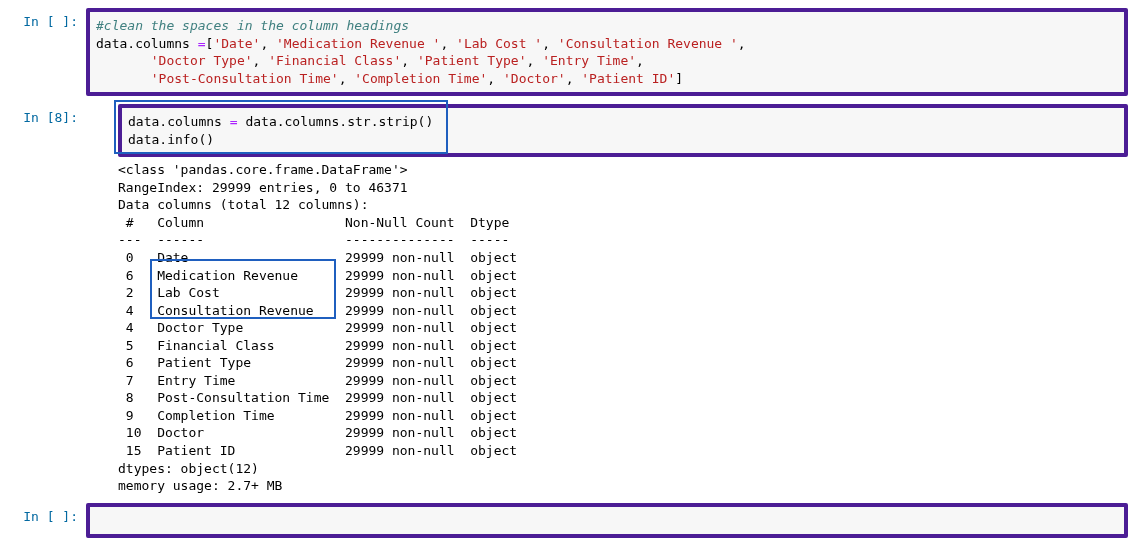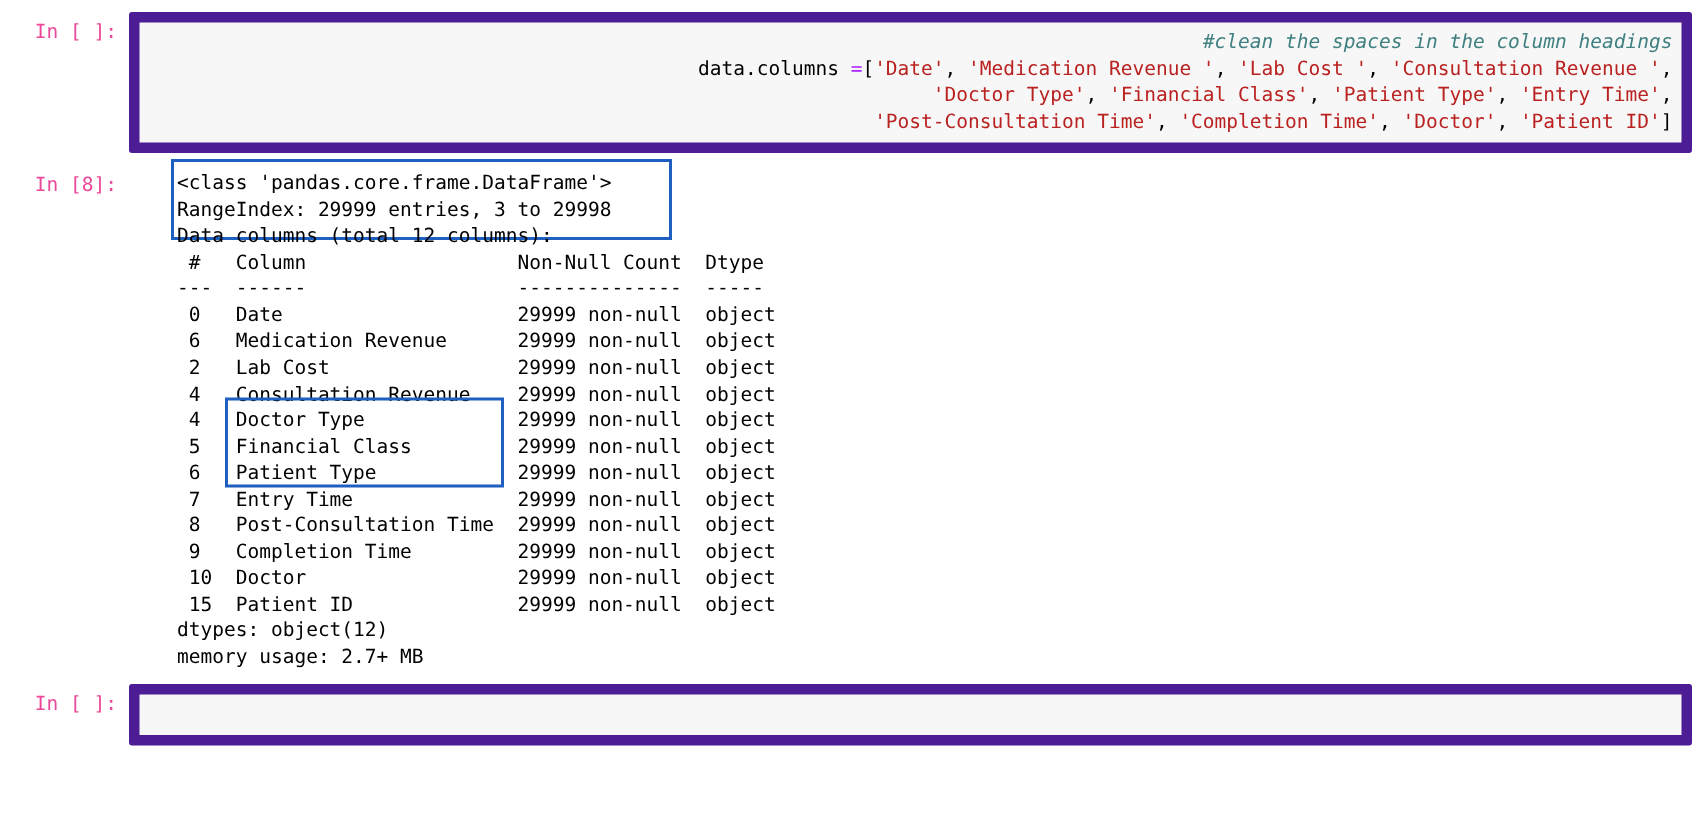--- a/index.html
+++ b/index.html
@@ -19,30 +19,29 @@
     width: 72px;
     flex: 0 0 72px;
     text-align: right;
     padding-right: 8px;
     font-family: inherit;
     color: #303F9F;
     font-size: 13px;
     line-height: 1.35;
     padding-top: 5px;
   }
-  .prompt-col.code { color: #ec4899; }
+  .prompt-col.code { color: #0369a1; }
   .cell-body { flex: 1; }
   .code-area {
     background: #f7f7f7;
-    border: 7px solid #4c1d95;
+    border: 4px solid #4c1d95;
     border-radius: 2px;
     padding: 5px 6px;
     white-space: pre;
     overflow: hidden;
-    text-align: right;
   }
   .output-area {
     padding: 4px 0 0 0;
     white-space: pre;
     color: #000;
   }
   
   .tok-com   { color: #408080; font-style: italic; }
   .tok-var   { color: #000; }
   .tok-op    { color: #AA22FF; }
@@ -66,25 +65,27 @@
     <div class="code-area"><span class="tok-com">#clean the spaces in the column headings</span>
 <span class="tok-var">data</span><span class="tok-punc">.</span><span class="tok-var">columns </span><span class="tok-op">=</span><span class="tok-punc">[</span><span class="tok-str">'Date'</span><span>, </span><span class="tok-str">'Medication Revenue '</span><span>, </span><span class="tok-str">'Lab Cost '</span><span>, </span><span class="tok-str">'Consultation Revenue '</span><span class="tok-punc">,</span>
        <span class="tok-str">'Doctor Type'</span><span>, </span><span class="tok-str">'Financial Class'</span><span>, </span><span class="tok-str">'Patient Type'</span><span>, </span><span class="tok-str">'Entry Time'</span><span class="tok-punc">,</span>
        <span class="tok-str">'Post-Consultation Time'</span><span>, </span><span class="tok-str">'Completion Time'</span><span>, </span><span class="tok-str">'Doctor'</span><span>, </span><span class="tok-str">'Patient ID'</span><span class="tok-punc">]</span></div>
   </div>
 </div>
 
 <div class="cell rel">
   <div class="prompt-col code">In [8]:</div>
   <div class="cell-body rel">
+    <div class="code-area rel" id="code2"><span class="tok-var">data.columns </span><span class="tok-op">= </span><span class="tok-var">data.columns.str.strip()</span>
+<span class="tok-var">data.info()</span></div>
 
     <div class="hl-box" style="left:-4px; top:-4px; width:330px; height:50px;"></div>
 
     <div class="output-area rel" id="out2"><span>&lt;class 'pandas.core.frame.DataFrame'&gt;</span>
-<span>RangeIndex: 29999 entries, 3 to 29998</span>
+<span>RangeIndex: 29999 entries, 0 to 46371</span>
 <span>Data columns (total 12 columns):</span>
 <span> #   Column                  Non-Null Count  Dtype </span>
 <span>---  ------                  --------------  ----- </span>
 <span> 0   Date                    29999 non-null  object</span>
 <span> 6   Medication Revenue      29999 non-null  object</span>
 <span> 2   Lab Cost                29999 non-null  object</span>
 <span> 4   Consultation Revenue    29999 non-null  object</span>
 <span> 4   Doctor Type             29999 non-null  object</span>
 <span> 5   Financial Class         29999 non-null  object</span>
 <span> 6   Patient Type            29999 non-null  object</span>

